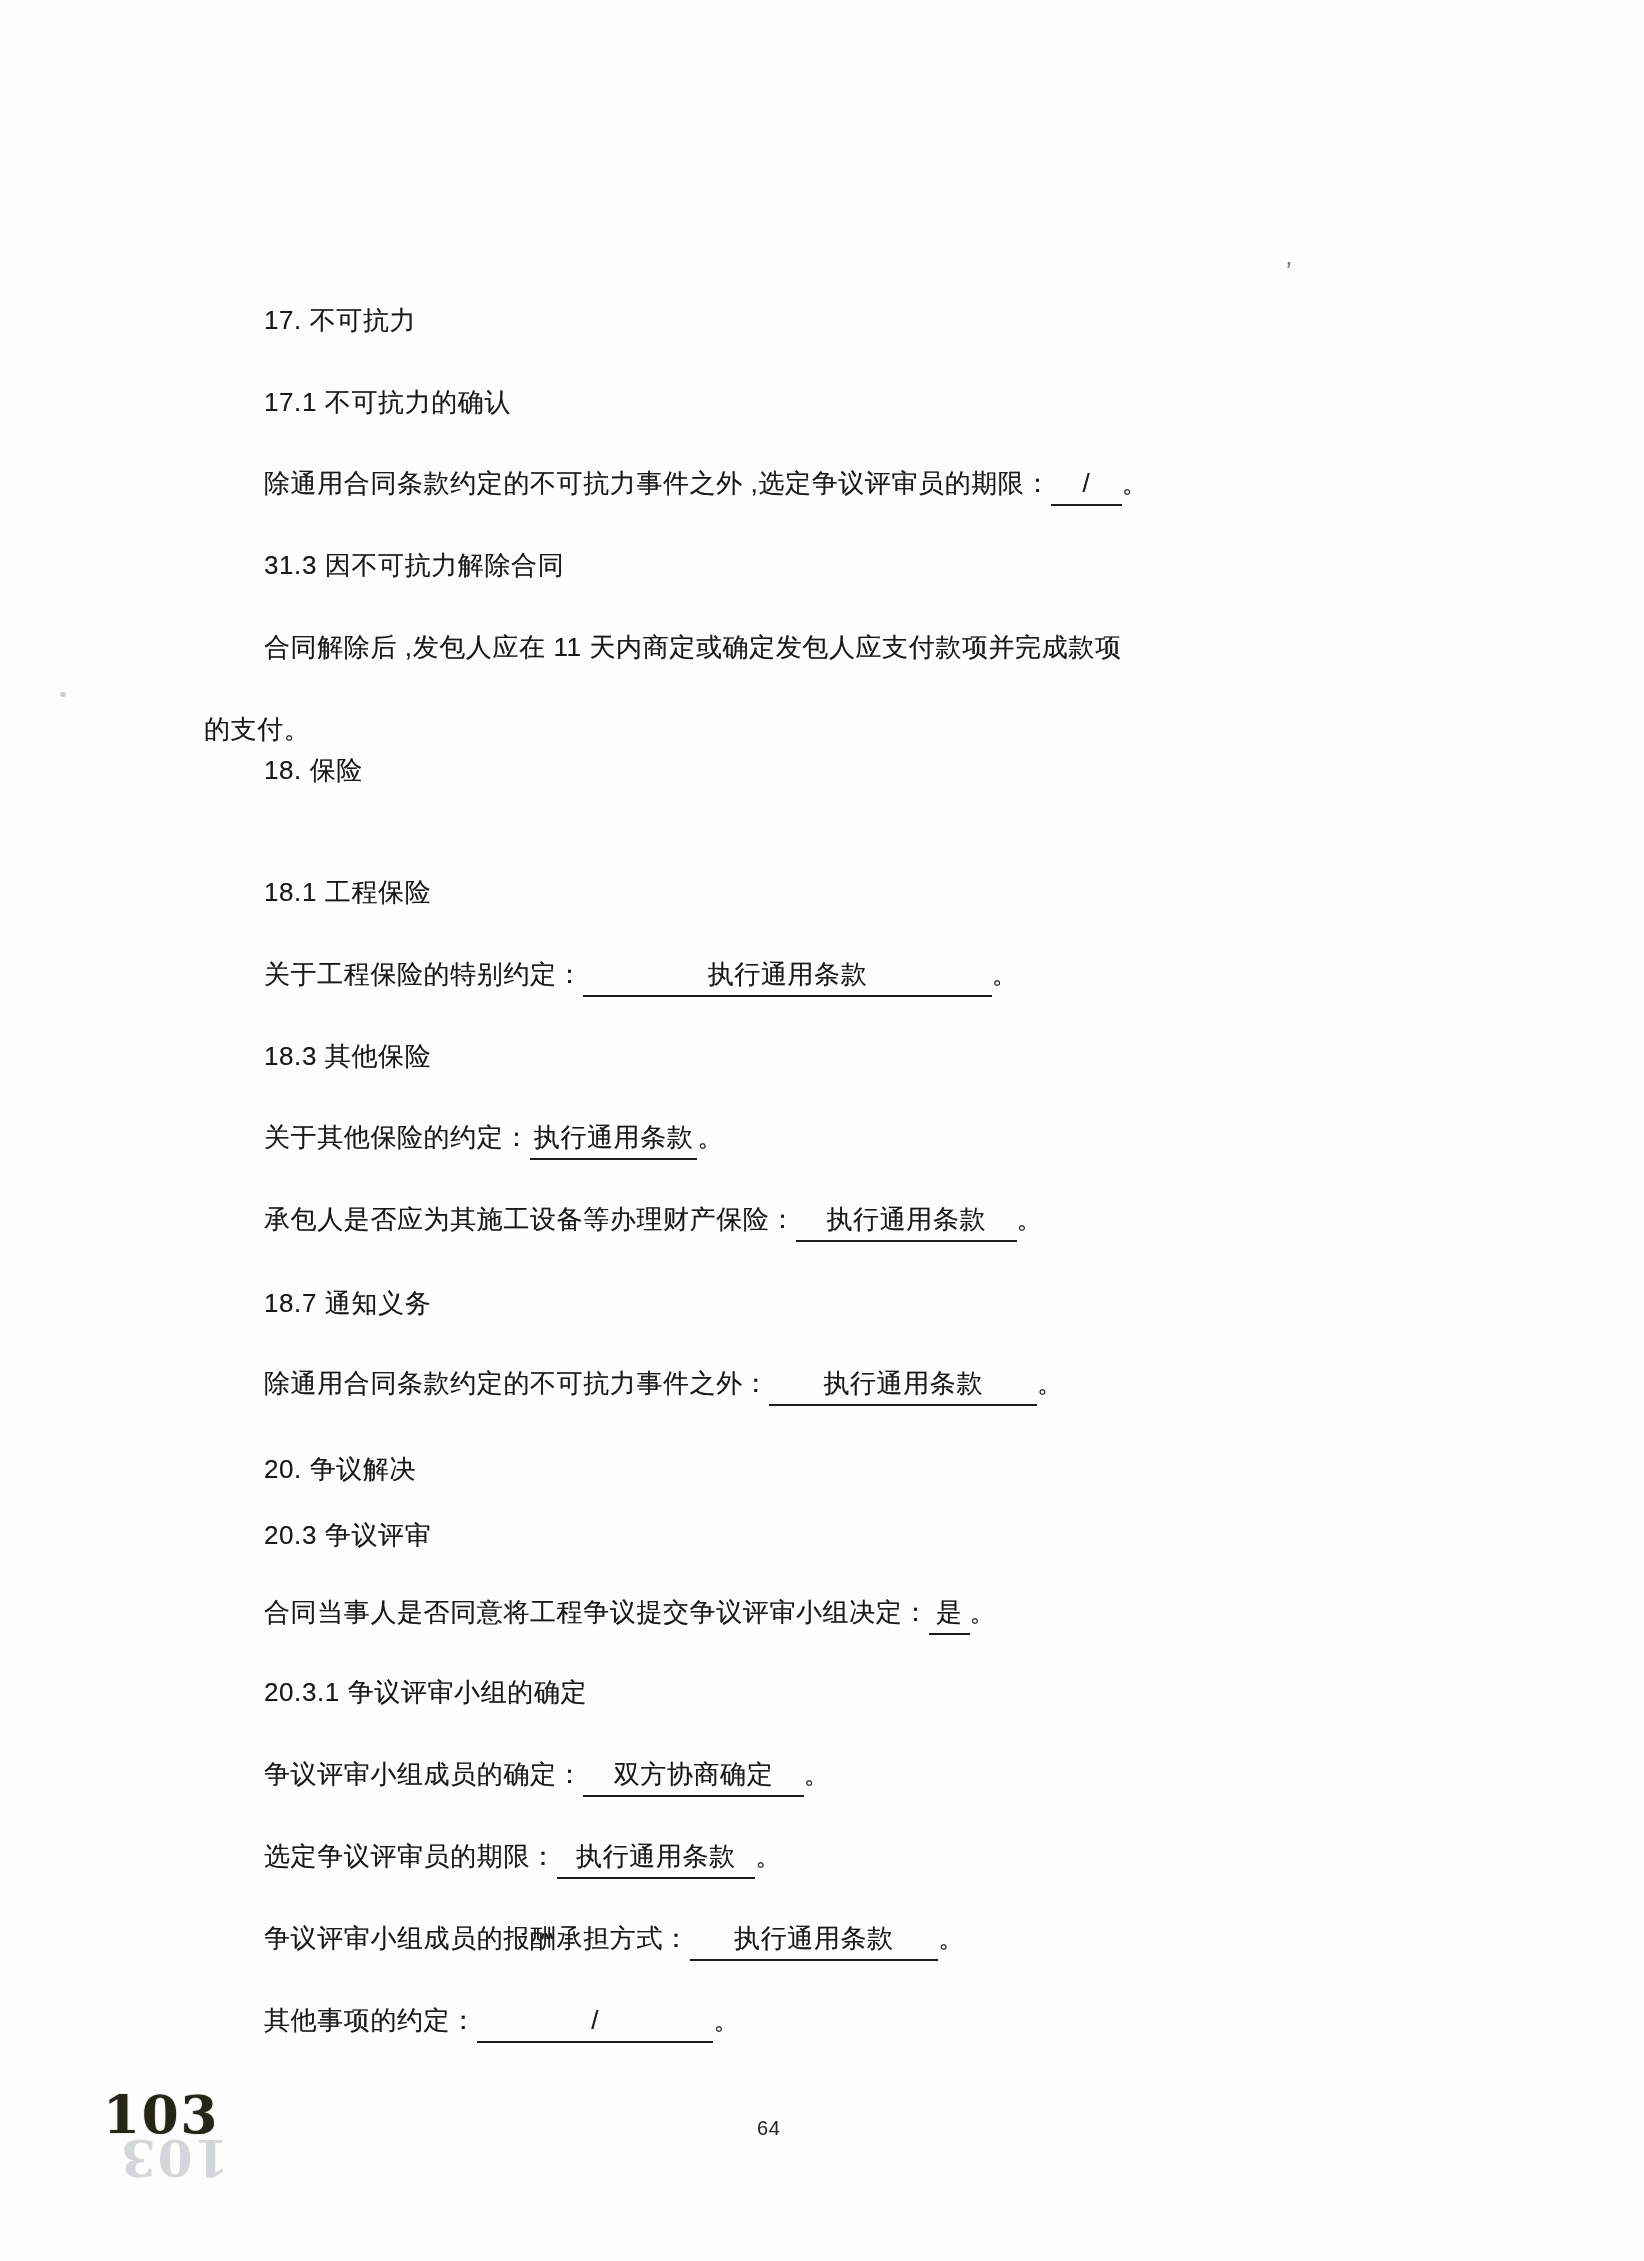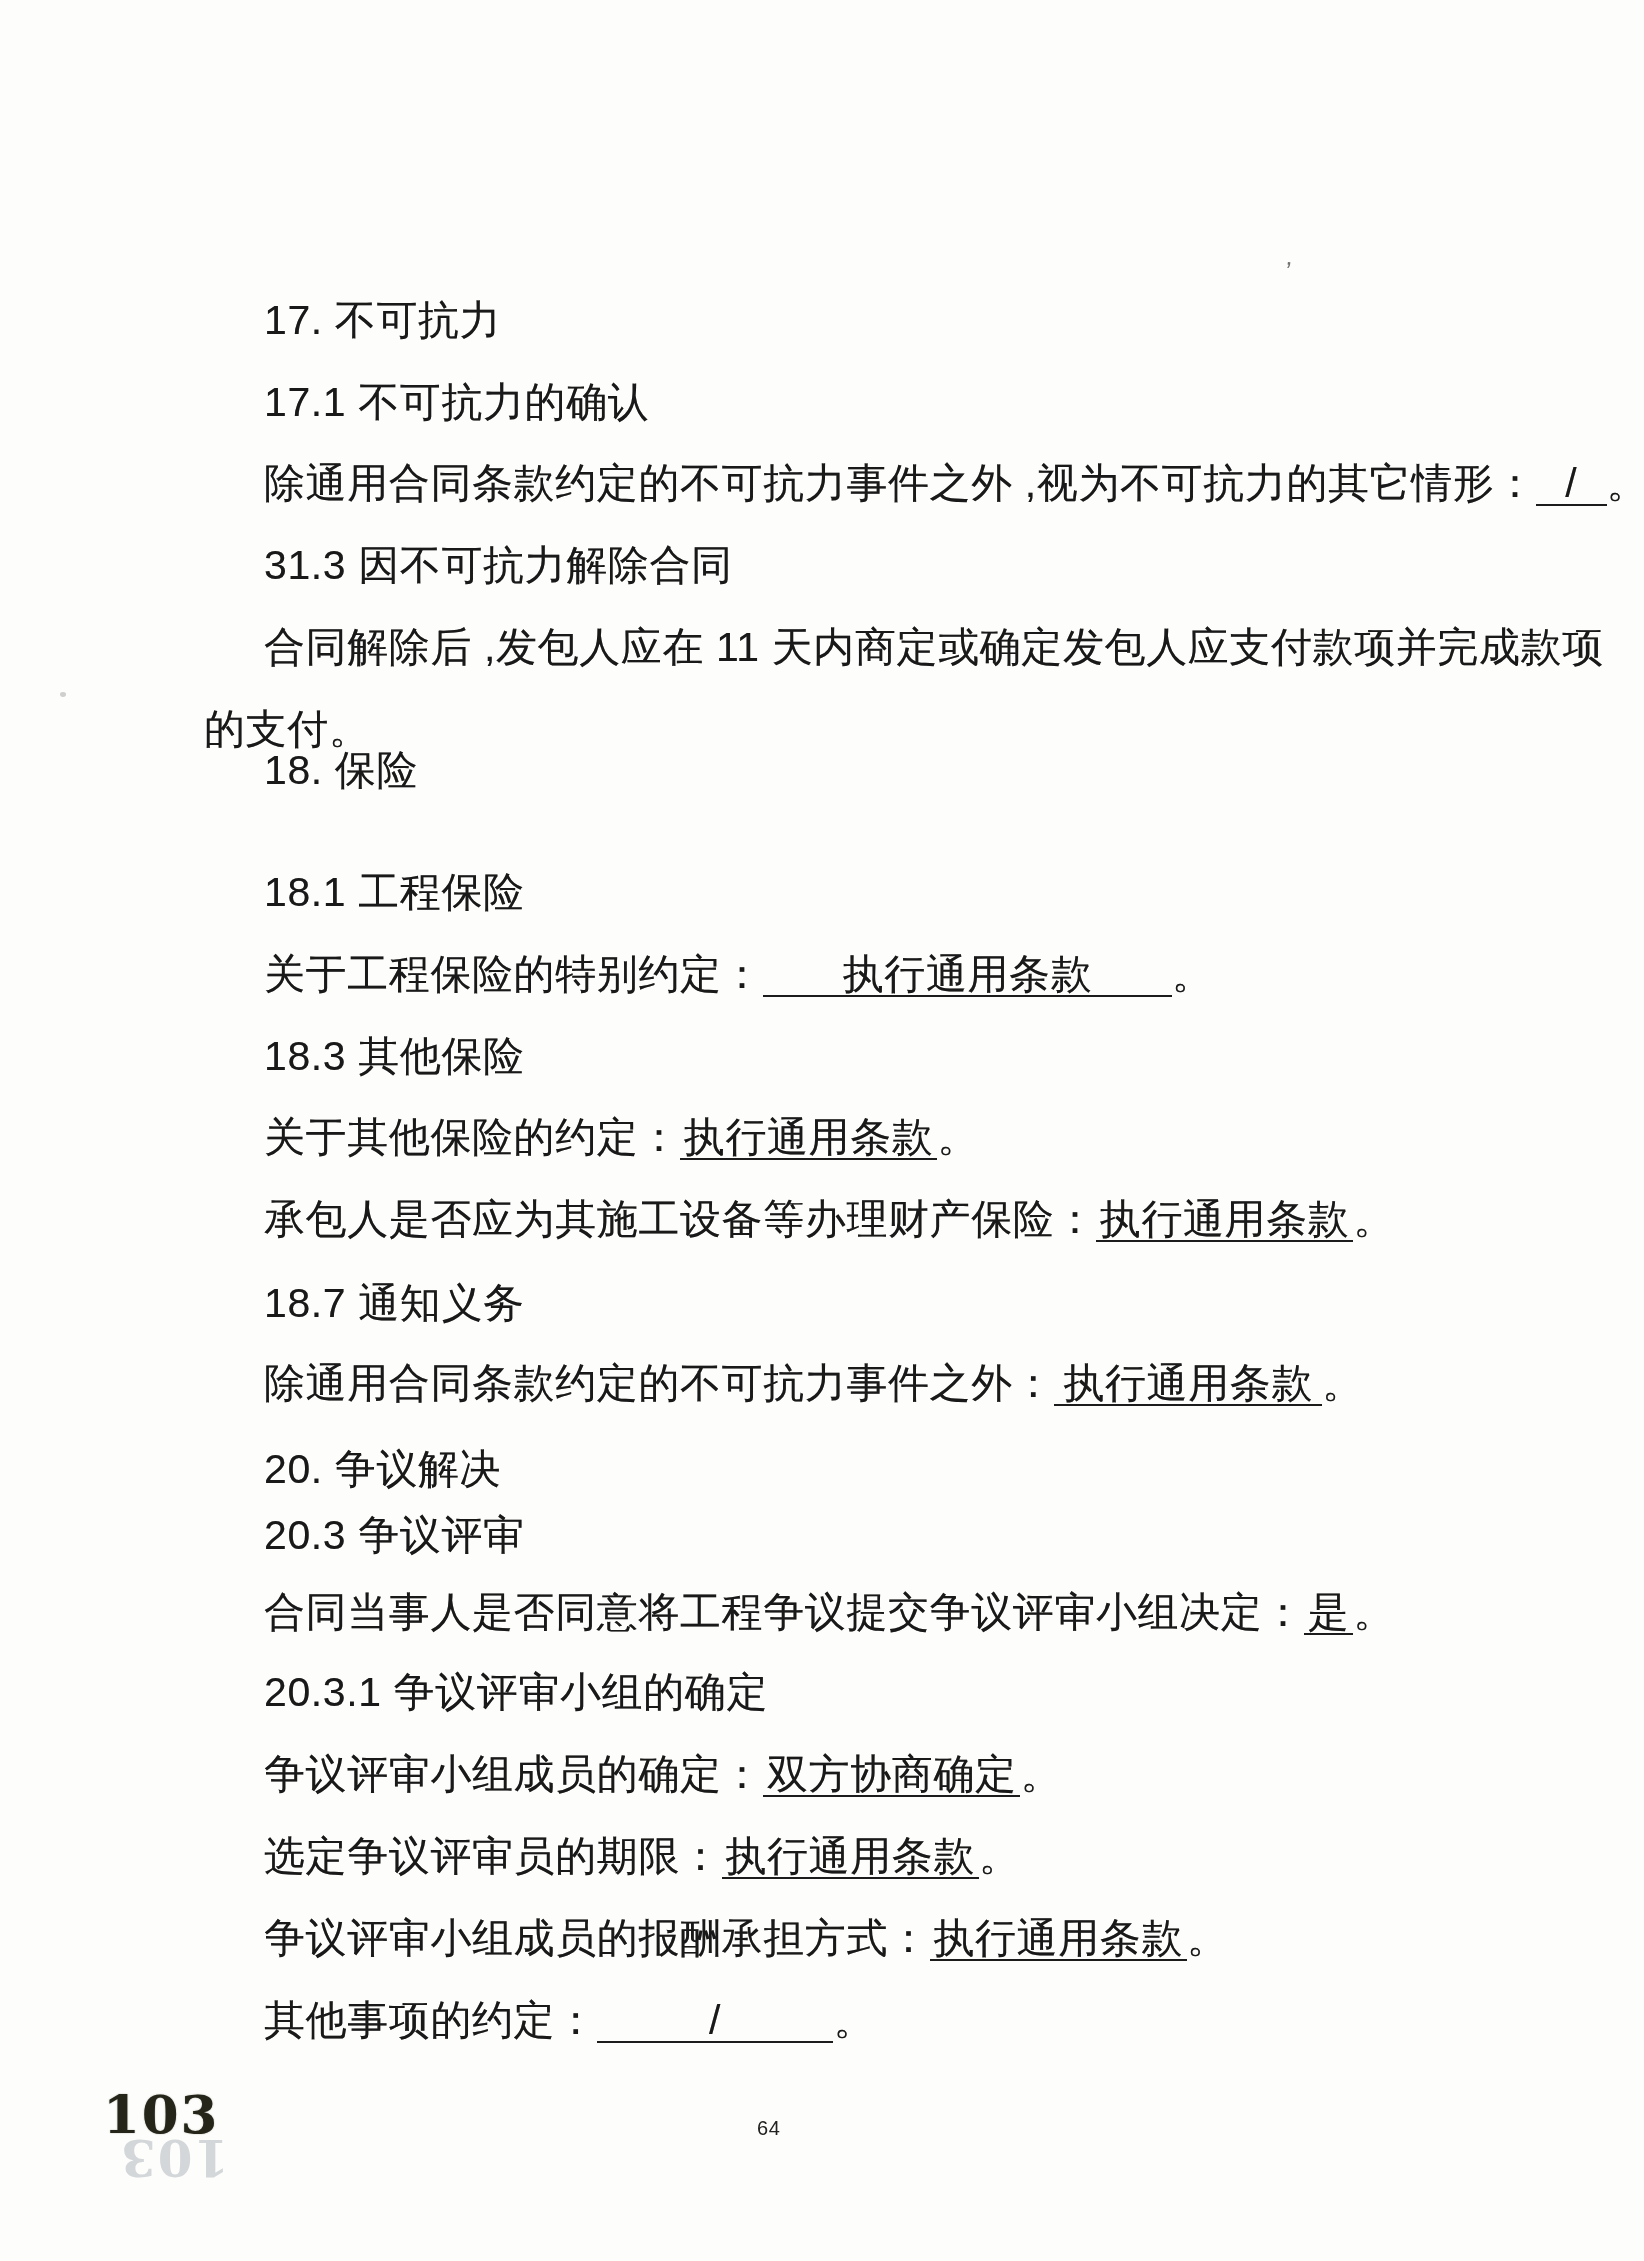--- a/index.html
+++ b/index.html
@@ -7,21 +7,21 @@
     position:relative;
     width:1644px;height:2261px;
     background:#fdfdfb;
     overflow:hidden;
     font-family:"Liberation Sans","DejaVu Sans",sans-serif;
     color:#191919;
   }
   .line{
     position:absolute;
     left:264px;
-    font-size:41px;
+    font-size:26px;
     line-height:36px;
     letter-spacing:0.6px;
     white-space:nowrap;
     text-shadow:0 0 0.6px rgba(20,20,20,.45);
   }
   .line.cont{left:204px;}
   .u{
     display:inline-block;
     border-bottom:2.5px solid #1c1c1c;
     padding:0 3.8px 2.5px 3.8px;
@@ -84,21 +84,21 @@
 
 <div class="page">
 
   <span class="artifact">’</span>
   <span class="speck"></span>
 
   <div class="line" style="top:302px"><span>17.  不可抗力</span></div>
 
   <div class="line" style="top:384px"><span>17.1  不可抗力的确认</span></div>
 
-  <div class="line" style="top:465px"><span>除通用合同条款约定的不可抗力事件之外 ,视为不可抗力的其它情形：</span><span class="u w105">/</span><span>。</span></div>
+  <div class="line" style="top:465px"><span>除通用合同条款约定的不可抗力事件之外 ,选定争议评审员的期限：</span><span class="u w105">/</span><span>。</span></div>
 
   <div class="line" style="top:547px"><span>31.3  因不可抗力解除合同</span></div>
 
   <div class="line" style="top:629px"><span>合同解除后 ,发包人应在 11 天内商定或确定发包人应支付款项并完成款项</span></div>
 
   <div class="line cont" style="top:711px"><span>的支付。</span></div>
 
   <div class="line" style="top:752px"><span>18.  保险</span></div>
 
   <div class="line" style="top:874px"><span>18.1  工程保险</span></div>

